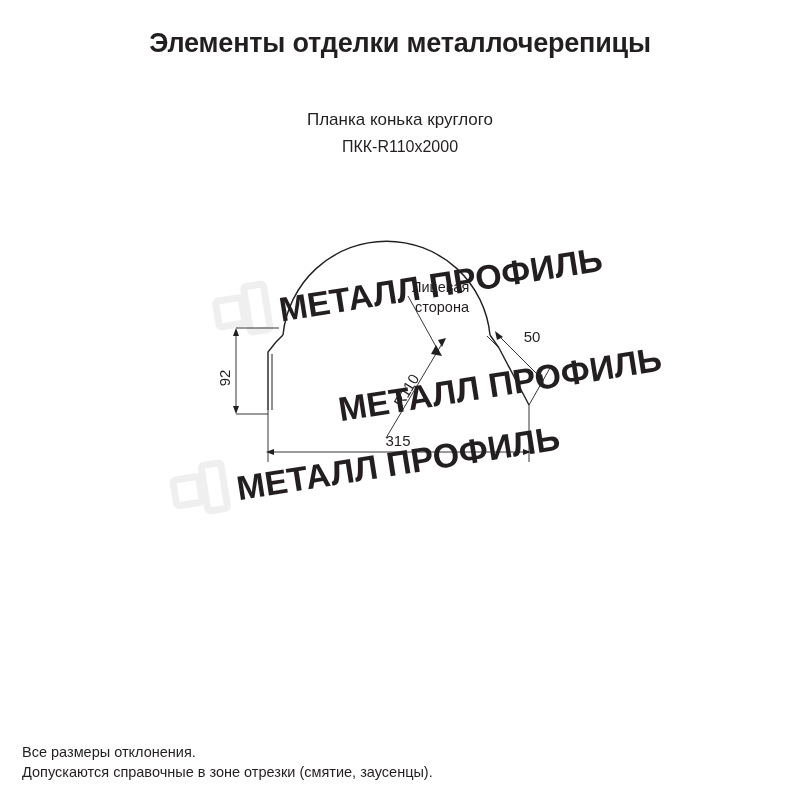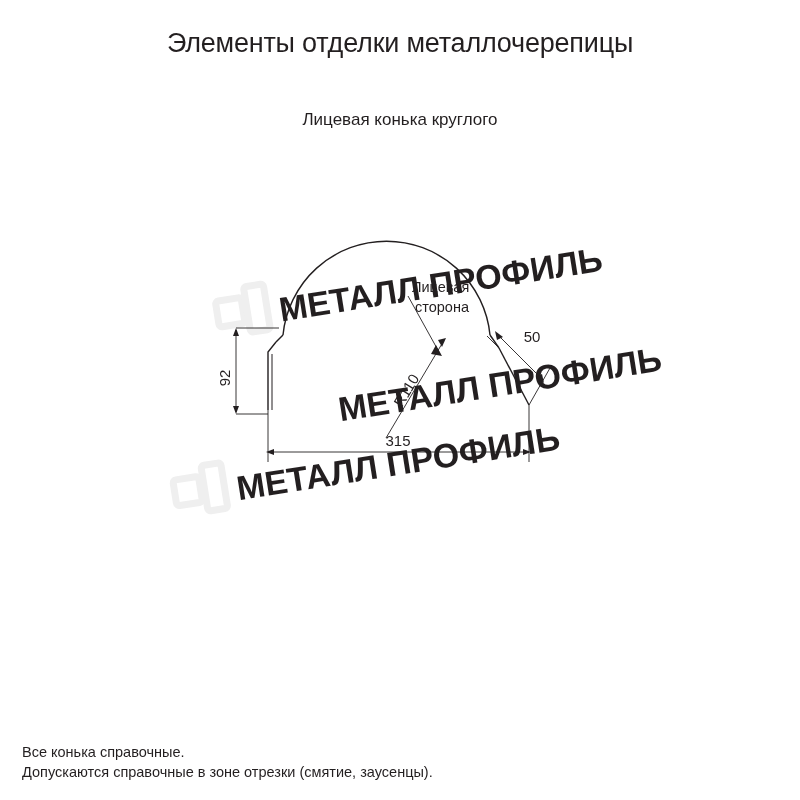--- a/index.html
+++ b/index.html
@@ -20,21 +20,21 @@
     width: 800px;
     height: 800px;
   }
   .title {
     position: absolute;
     top: 28px;
     left: 0;
     width: 800px;
     text-align: center;
     font-size: 27px;
-    font-weight: normal;
+    font-weight: bold;
     letter-spacing: -0.2px;
   }
   .subtitle {
     position: absolute;
     top: 110px;
     left: 0;
     width: 800px;
     text-align: center;
     font-size: 17px;
   }
@@ -71,21 +71,22 @@
   .footer div { white-space: nowrap; }
   svg { display: block; }
   text { font-family: "Liberation Sans", sans-serif; fill: #231f20; }
 </style>
 </head>
 <body>
 
 <div class="page">
 
   <div class="title">Элементы отделки металлочерепицы</div>
-  <div class="subtitle">Лицевая конька круглого</div>
+  <div class="subtitle">Планка конька круглого</div>
+  <div class="code">ПКК-R110x2000</div>
 
   <div class="watermark-layer">
     <svg width="540" height="300" viewBox="0 0 540 300">
       <g transform="rotate(-9 270 150)" opacity="1">
         <g transform="translate(90, 20)">
           <rect x="0" y="22" width="26" height="26" rx="3" fill="none" stroke="#efefef" stroke-width="7"></rect>
           <rect x="30" y="12" width="20" height="46" rx="3" fill="none" stroke="#efefef" stroke-width="7"></rect>
           <text x="62" y="52" font-size="34" font-weight="bold" fill="#efefef">МЕТАЛЛ ПРОФИЛЬ</text>
         </g>
         <g transform="translate(20, 190)">
@@ -158,17 +159,17 @@
         <line x1="118" y1="222" x2="379" y2="222"></line>
         <path d="M 124 219 L 116 222 L 124 225 Z" fill="#231f20" stroke="none"></path>
         <path d="M 373 219 L 381 222 L 373 225 Z" fill="#231f20" stroke="none"></path>
       </g>
       <text x="248" y="216" font-size="15" text-anchor="middle">315</text>
 
     </svg>
   </div>
 
   <div class="footer">
-    <div>Все конька справочные.</div>
+    <div>Все размеры отклонения.</div>
     <div>Допускаются справочные в зоне отрезки (смятие, заусенцы).</div>
   </div>
 
 </div>
 
 </body></html>

